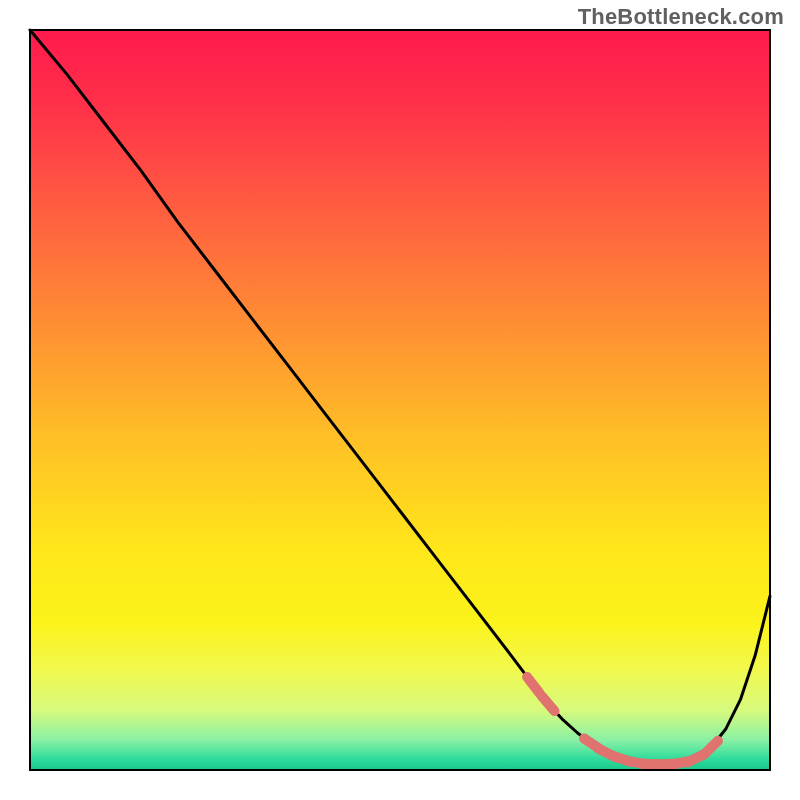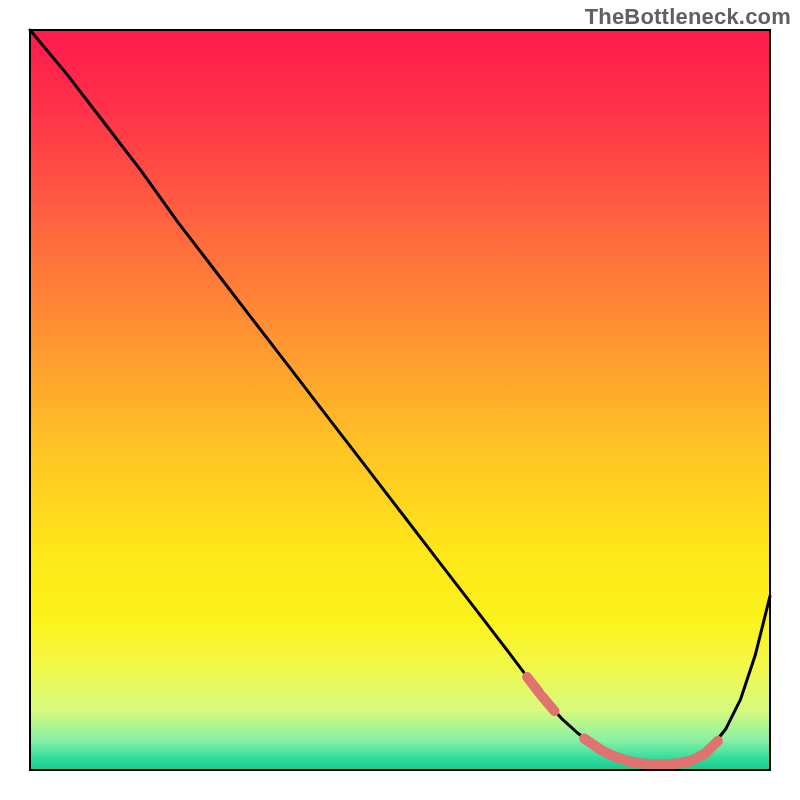--- a/index.html
+++ b/index.html
@@ -12,21 +12,21 @@
     background: #ffffff;
   }
   .stage {
     position: relative;
     width: 800px;
     height: 800px;
   }
   .watermark {
     position: absolute;
     top: 4px;
-    right: 9px;
+    right: 16px;
     font-size: 22px;
     font-weight: 600;
     color: #606060;
     letter-spacing: 0.2px;
     z-index: 20;
   }
   svg.chart {
     position: absolute;
     top: 0;
     left: 0;

